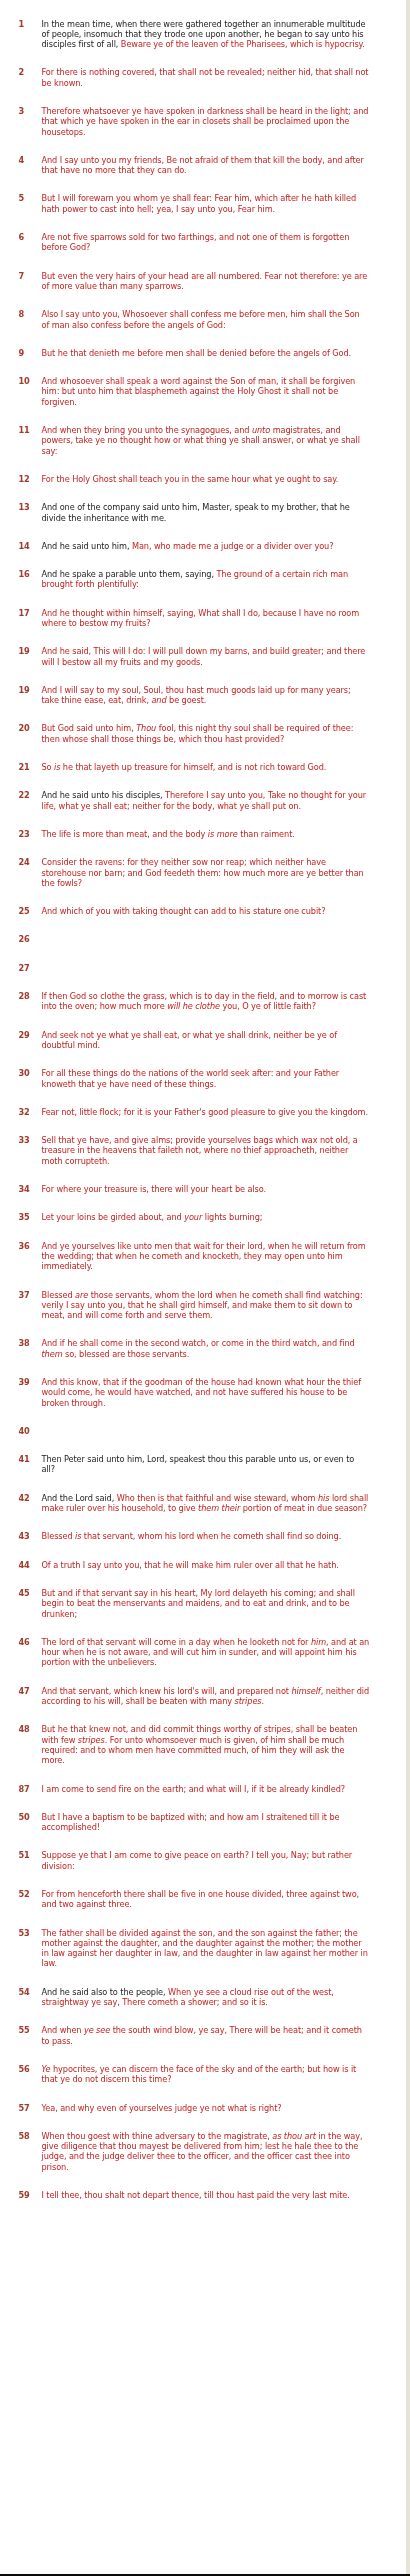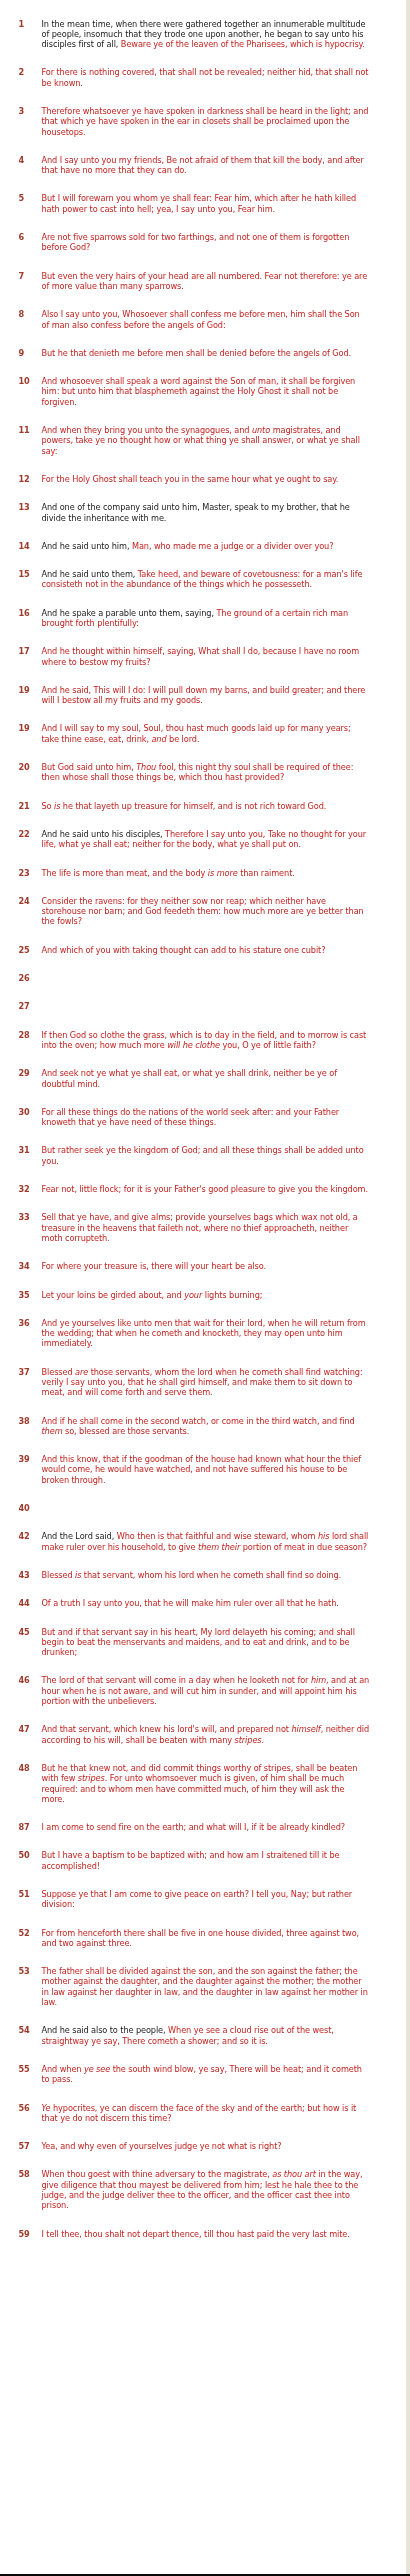--- a/index.html
+++ b/index.html
@@ -117,38 +117,34 @@
       </div>
       <div class="verse">
         <span class="vnum">13</span>
         <span class="vtext"><span class="run black">And one of the company said unto him, Master, speak to my brother, that he divide the inheritance with me.</span></span>
       </div>
       <div class="verse">
         <span class="vnum">14</span>
         <span class="vtext"><span class="run black">And he said unto him, </span><span class="run red">Man, who made me a judge or a divider over you?</span></span>
       </div>
       <div class="verse">
-        <span class="vnum">15</span>
-        <span class="vtext"><span class="run black">And he said unto them, </span><span class="run red">Take heed, and beware of covetousness: for a man's life consisteth not in the abundance of the things which he possesseth.</span></span>
-      </div>
-      <div class="verse">
         <span class="vnum">16</span>
         <span class="vtext"><span class="run black">And he spake a parable unto them, saying, </span><span class="run red">The ground of a certain rich man brought forth plentifully:</span></span>
       </div>
       <div class="verse">
         <span class="vnum">17</span>
         <span class="vtext"><span class="run red">And he thought within himself, saying, What shall I do, because I have no room where to bestow my fruits?</span></span>
       </div>
       <div class="verse">
         <span class="vnum">19</span>
         <span class="vtext"><span class="run red">And he said, This will I do: I will pull down my barns, and build greater; and there will I bestow all my fruits and my goods.</span></span>
       </div>
       <div class="verse">
         <span class="vnum">19</span>
-        <span class="vtext"><span class="run red">And I will say to my soul, Soul, thou hast much goods laid up for many years; take thine ease, eat, drink, </span><span class="run red ital">and</span><span class="run red"> be lord.</span></span>
+        <span class="vtext"><span class="run red">And I will say to my soul, Soul, thou hast much goods laid up for many years; take thine ease, eat, drink, </span><span class="run red ital">and</span><span class="run red"> be goest.</span></span>
       </div>
       <div class="verse">
         <span class="vnum">20</span>
         <span class="vtext"><span class="run red">But God said unto him, </span><span class="run red ital">Thou</span><span class="run red"> fool, this night thy soul shall be required of thee: then whose shall those things be, which thou hast provided?</span></span>
       </div>
       <div class="verse">
         <span class="vnum">21</span>
         <span class="vtext"><span class="run red">So </span><span class="run red ital">is</span><span class="run red"> he that layeth up treasure for himself, and is not rich toward God.</span></span>
       </div>
       <div class="verse">
@@ -179,24 +175,20 @@
       </div>
       <div class="verse">
         <span class="vnum">29</span>
         <span class="vtext"><span class="run red">And seek not ye what ye shall eat, or what ye shall drink, neither be ye of doubtful mind.</span></span>
       </div>
       <div class="verse">
         <span class="vnum">30</span>
         <span class="vtext"><span class="run red">For all these things do the nations of the world seek after: and your Father knoweth that ye have need of these things.</span></span>
       </div>
       <div class="verse">
-        <span class="vnum">31</span>
-        <span class="vtext"><span class="run red">But rather seek ye the kingdom of God; and all these things shall be added unto you.</span></span>
-      </div>
-      <div class="verse">
         <span class="vnum">32</span>
         <span class="vtext"><span class="run red">Fear not, little flock; for it is your Father's good pleasure to give you the kingdom.</span></span>
       </div>
       <div class="verse">
         <span class="vnum">33</span>
         <span class="vtext"><span class="run red">Sell that ye have, and give alms; provide yourselves bags which wax not old, a treasure in the heavens that faileth not, where no thief approacheth, neither moth corrupteth.</span></span>
       </div>
       <div class="verse">
         <span class="vnum">34</span>
         <span class="vtext"><span class="run red">For where your treasure is, there will your heart be also.</span></span>
@@ -216,20 +208,24 @@
       <div class="verse">
         <span class="vnum">38</span>
         <span class="vtext"><span class="run red">And if he shall come in the second watch, or come in the third watch, and find </span><span class="run red ital">them</span><span class="run red"> so, blessed are those servants.</span></span>
       </div>
       <div class="verse">
         <span class="vnum">39</span>
         <span class="vtext"><span class="run red">And this know, that if the goodman of the house had known what hour the thief would come, he would have watched, and not have suffered his house to be broken through.</span></span>
       </div>
       <div class="verse">
         <span class="vnum">40</span>
+      </div>
+      <div class="verse">
+        <span class="vnum">41</span>
+        <span class="vtext"><span class="run black">Then Peter said unto him, Lord, speakest thou this parable unto us, or even to all?</span></span>
       </div>
       <div class="verse">
         <span class="vnum">42</span>
         <span class="vtext"><span class="run black">And the Lord said, </span><span class="run red">Who then is that faithful and wise steward, whom </span><span class="run red ital">his</span><span class="run red"> lord shall make ruler over his household, to give </span><span class="run red ital">them their</span><span class="run red"> portion of meat in due season?</span></span>
       </div>
       <div class="verse">
         <span class="vnum">43</span>
         <span class="vtext"><span class="run red">Blessed </span><span class="run red ital">is</span><span class="run red"> that servant, whom his lord when he cometh shall find so doing.</span></span>
       </div>
       <div class="verse">

